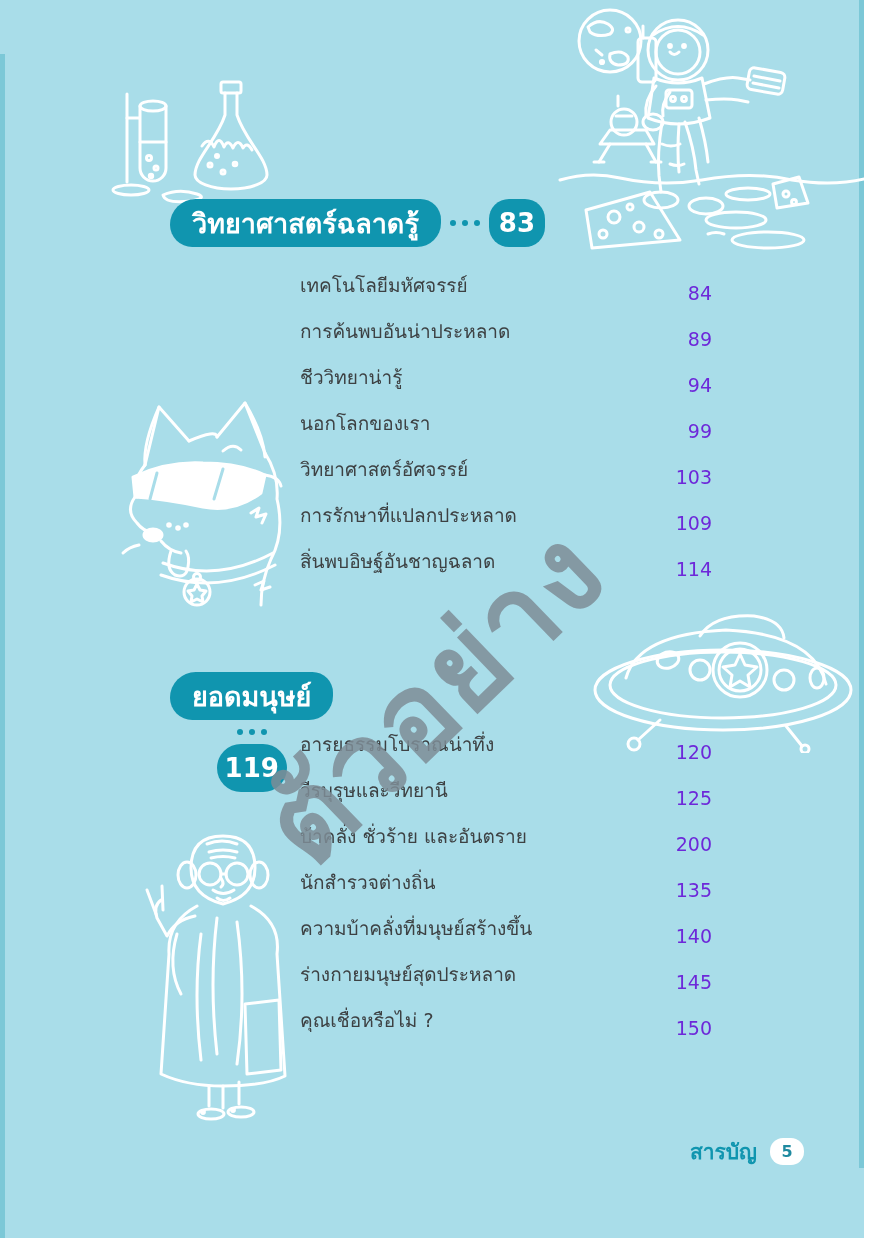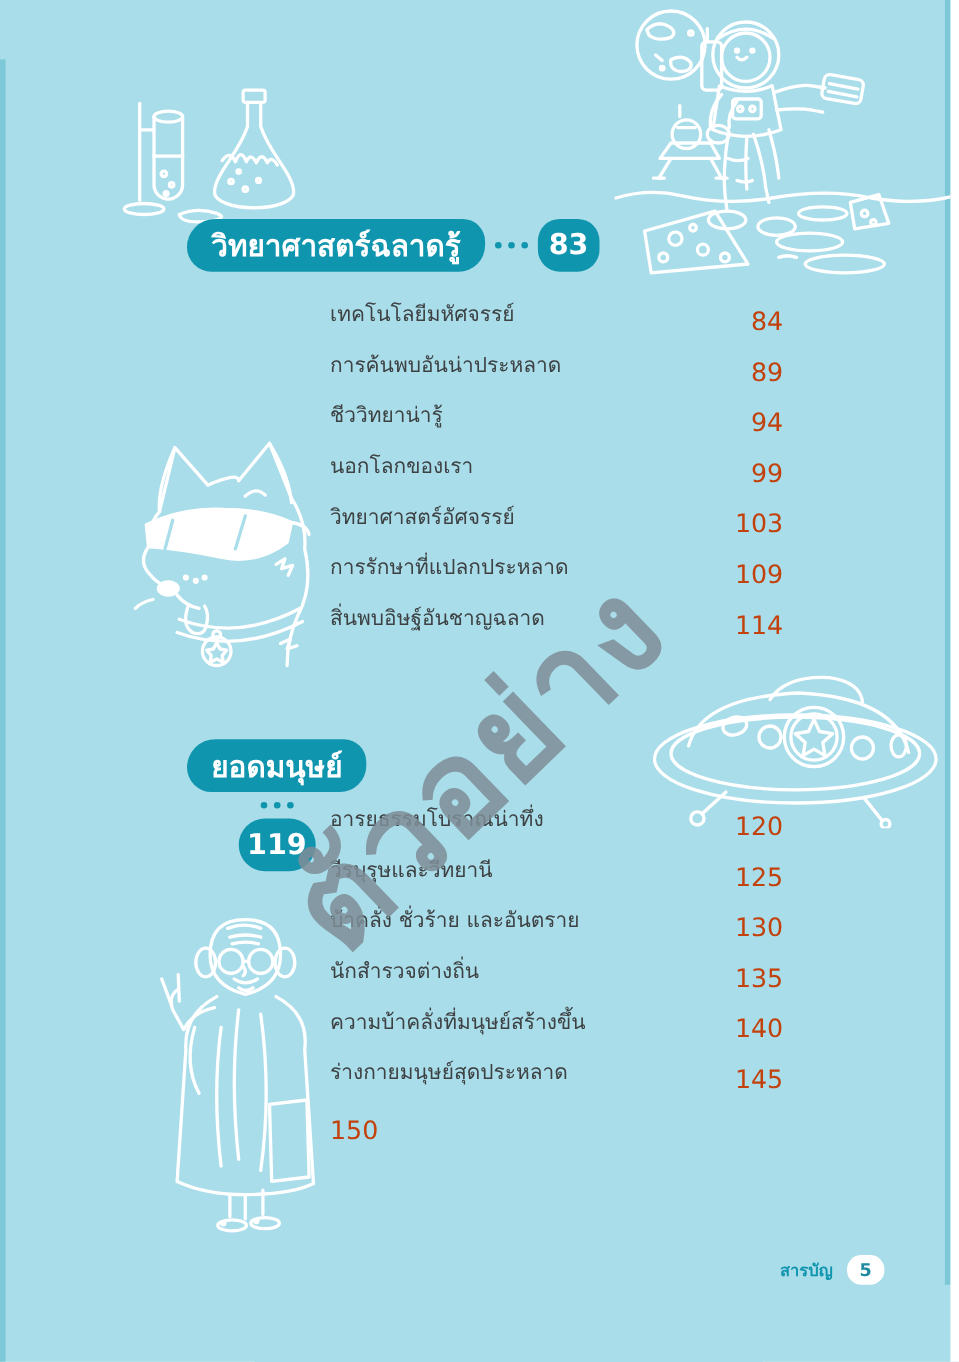--- a/index.html
+++ b/index.html
@@ -33,32 +33,32 @@
     background:#1095af;color:#ffffff;
     border-radius:20px;min-width:56px;height:48px;
     display:flex;align-items:center;justify-content:center;
     font-size:26px;font-weight:bold;padding:0 8px;box-sizing:border-box;
   }
   .badge.oval{border-radius:27px;text-align:right;}
 
   .list{position:absolute;left:300px;width:412px;}
   .row{height:46px;display:flex;justify-content:space-between;align-items:center;}
   .row .t{font-size:19px;color:#3d4143;white-space:nowrap;}
-  .row .p{font-size:23px;color:#c2410c;margin-top:16px;}
+  .row .p{font-size:19px;color:#6d28d9;margin-top:16px;}
 
   .watermark{
     position:absolute;left:282px;top:748px;
     font-size:118px;font-weight:bold;letter-spacing:2px;
     color:rgba(126,141,150,0.85);
     transform:rotate(-44deg);transform-origin:0 50%;
     white-space:nowrap;z-index:6;pointer-events:none;
   }
 
   .footer{position:absolute;right:60px;bottom:70px;display:flex;align-items:center;gap:13px;}
-  .footer .flabel{color:#1095af;font-size:15px;font-weight:bold;}
+  .footer .flabel{color:#1095af;font-size:21px;font-weight:bold;}
   .page-badge{
     background:#ffffff;color:#1f8aa0;border-radius:13px;
     width:34px;height:27px;display:flex;align-items:center;justify-content:center;
     font-size:16px;font-weight:bold;
   }
 </style>
 </head>
 <body>
 
 <div class="page">
@@ -281,35 +281,36 @@
     <div class="row">
       <span class="t">อารยธรรมโบราณน่าทึ่ง</span>
       <span class="p">120</span>
     </div>
     <div class="row">
       <span class="t">วีรบุรุษและวีทยานี</span>
       <span class="p">125</span>
     </div>
     <div class="row">
       <span class="t">บ้าคลั่ง ชั่วร้าย และอันตราย</span>
-      <span class="p">130</span>
+      <span class="p">200</span>
     </div>
     <div class="row">
       <span class="t">นักสำรวจต่างถิ่น</span>
       <span class="p">135</span>
     </div>
     <div class="row">
       <span class="t">ความบ้าคลั่งที่มนุษย์สร้างขึ้น</span>
       <span class="p">140</span>
     </div>
     <div class="row">
       <span class="t">ร่างกายมนุษย์สุดประหลาด</span>
       <span class="p">145</span>
     </div>
     <div class="row">
+      <span class="t">คุณเชื่อหรือไม่ ?</span>
       <span class="p">150</span>
     </div>
   </div>
 
   <div class="watermark">ตัวอย่าง</div>
 
   <div class="footer">
     <span class="flabel">สารบัญ</span>
     <span class="page-badge">5</span>
   </div>

